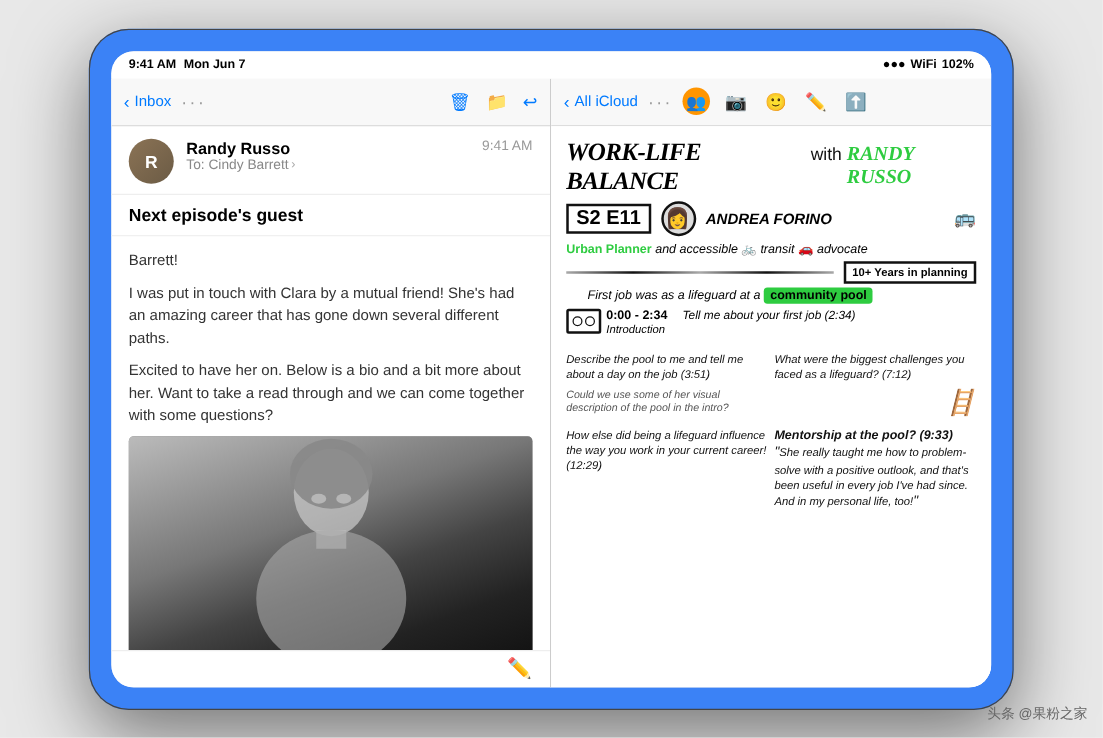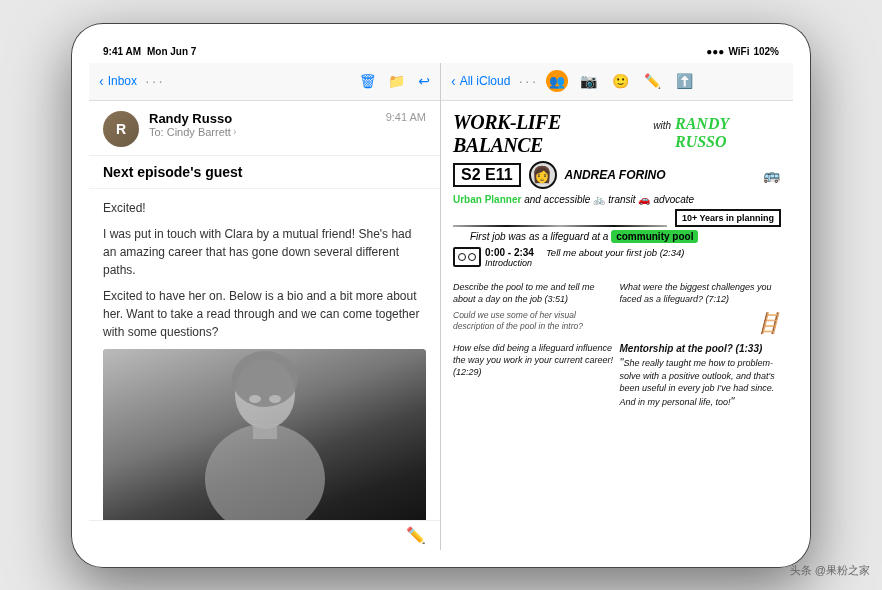--- a/index.html
+++ b/index.html
@@ -11,21 +11,21 @@
       align-items: center;
       justify-content: center;
       font-family: -apple-system, BlinkMacSystemFont, 'Helvetica Neue', Arial, sans-serif;
       overflow: hidden;
     }
 
     
     .ipad-frame {
       width: 740px;
       height: 545px;
-      background: #ffffff;
+      background: #3b82f6;
       border-radius: 32px;
       padding: 18px;
       position: relative;
       box-shadow: 0 20px 60px rgba(0,0,0,0.5), inset 0 0 0 1px #444;
     }
 
     .ipad-screen {
       width: 100%;
       height: 100%;
       background: #f0f0f0;
@@ -240,22 +240,21 @@
 
     .big-title {
       font-size: 20px;
       font-weight: 900;
       font-style: italic;
       letter-spacing: -0.5px;
       font-family: Georgia, serif;
     }
 
     .with-text {
-      font-size: 10px;
-      font-style: italic;
+      font-size: 14px;
       color: #111;
     }
 
     .name-green {
       font-size: 16px;
       font-weight: 900;
       color: #2ecc40;
       font-style: italic;
       font-family: Georgia, serif;
     }
@@ -427,21 +426,21 @@
               <span>To: Cindy Barrett</span>
               <span style="font-size:10px;color:#aaa;">›</span>
             </div>
           </div>
           <div class="mail-time">9:41 AM</div>
         </div>
 
         <div class="mail-subject">Next episode's guest</div>
 
         <div class="mail-body">
-          <div class="mail-greeting">Excited!</div>
+          <div class="mail-greeting">Barrett!</div>
           <div class="mail-paragraph">I was put in touch with Clara by a mutual friend! She's had an amazing career that has gone down several different paths.</div>
           <div class="mail-paragraph">Excited to have her on. Below is a bio and a bit more about her. Want to take a read through and we can come together with some questions?</div>
 
           <div class="mail-photo">
             <div class="person-bg"></div>
 
             <svg width="200" height="180" viewBox="0 0 200 180" style="position:absolute;bottom:0;">
 
               <ellipse cx="100" cy="45" rx="30" ry="35" fill="#ccc" opacity="0.7"></ellipse>
 
@@ -500,21 +499,21 @@
 
           <div class="desc-line">
             <span class="g">Urban Planner</span>
             <span> and accessible </span>
             <span class="g">🚲</span>
             <span> transit </span>
             <span class="g">🚗</span>
             <span> advocate</span>
           </div>
 
-          <div style="display:flex; align-items:flex-end; justify-content:space-between; margin: 3px 0;">
+          <div style="display:flex; align-items:center; justify-content:space-between; margin: 3px 0;">
             <div style="flex:1; height:2px; background:linear-gradient(90deg,#aaa,#111,#aaa,#111,#aaa); margin-right:8px;"></div>
             <div class="years-badge">10+ Years in planning</div>
           </div>
 
           <div class="lifeguard-line">
             <span>First job was as a lifeguard at a </span>
             <span class="pool-badge">community pool</span>
           </div>
 
           <div class="intro-box">
@@ -539,21 +538,21 @@
             <div class="grid-item">
               <div style="font-size:8.5px; font-style:italic; color:#555;">Could we use some of her visual description of the pool in the intro?</div>
             </div>
             <div class="grid-item">
               <div style="font-size:20px;text-align:right;">🪜</div>
             </div>
             <div class="grid-item">
               <div class="sketch-italic">How else did being a lifeguard influence the way you work in your current career! (12:29)</div>
             </div>
             <div class="grid-item">
-              <div style="font-weight:700;font-size:10px;">Mentorship at the pool? (1:33)</div>
+              <div style="font-weight:700;font-size:10px;">Mentorship at the pool? (9:33)</div>
               <div class="quote-text">She really taught me how to problem-solve with a positive outlook, and that's been useful in every job I've had since. And in my personal life, too!</div>
             </div>
           </div>
         </div>
       </div>
     </div>
 
   </div>
 </div>
 

